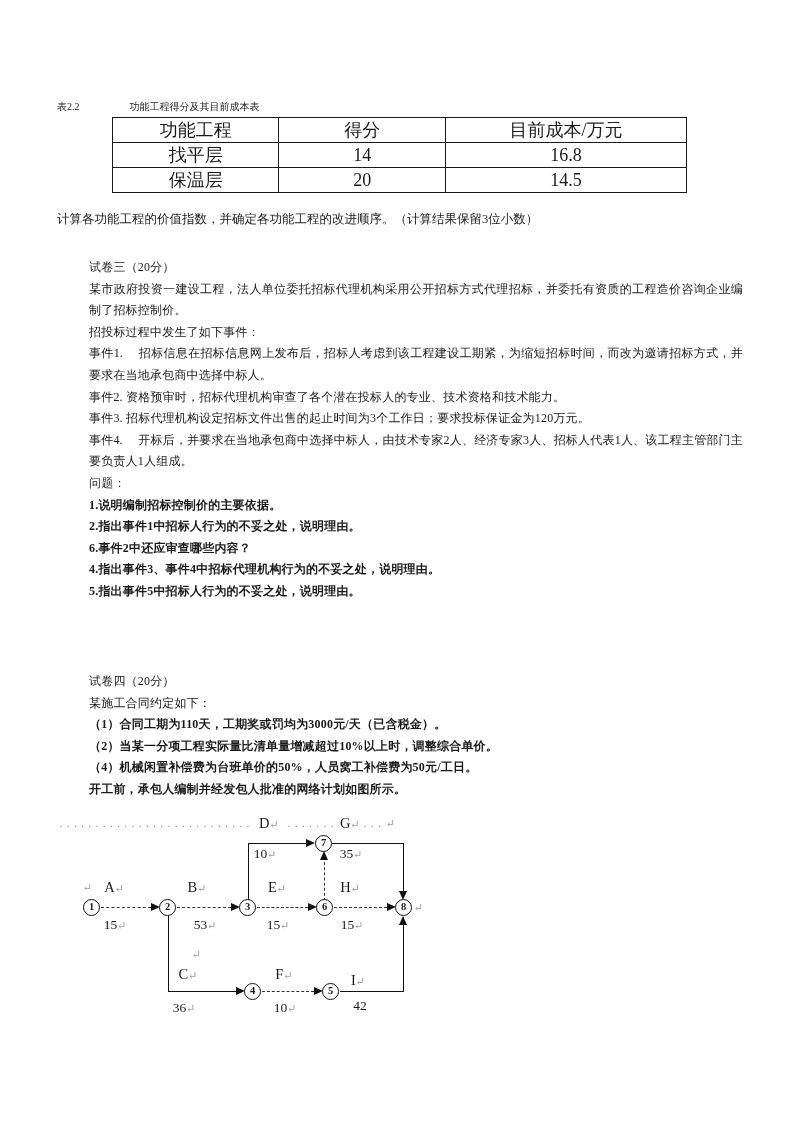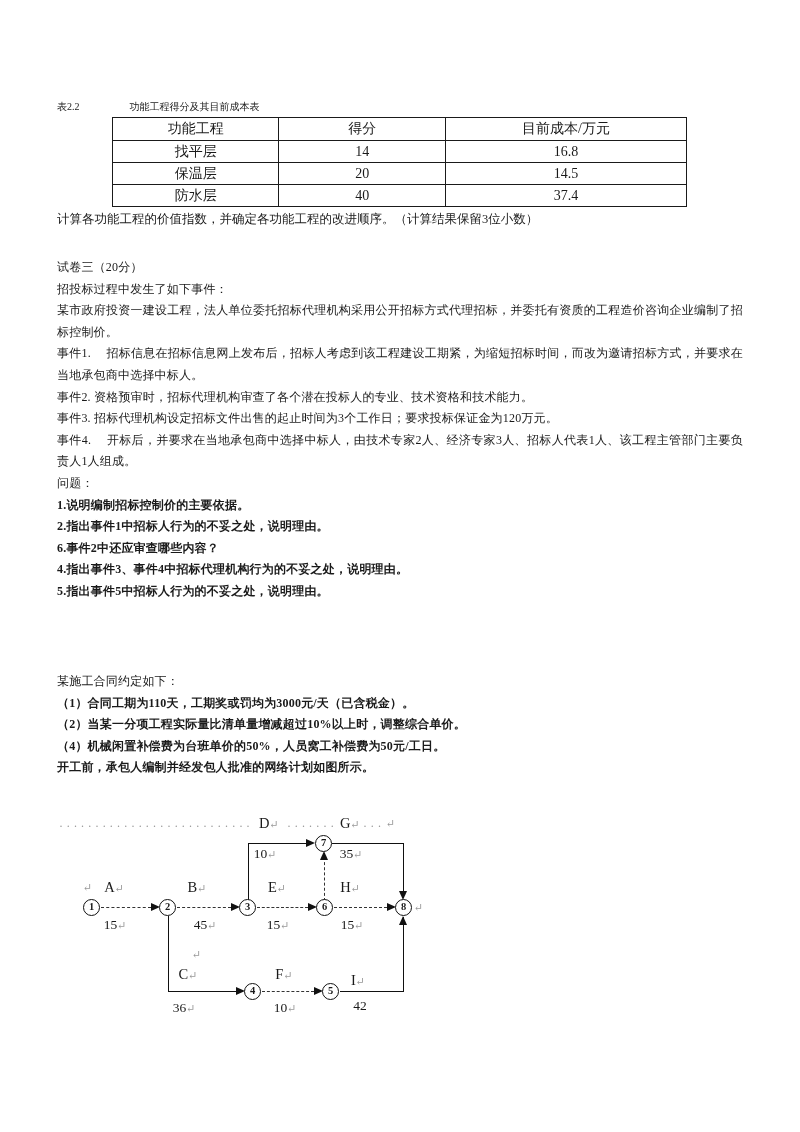--- a/index.html
+++ b/index.html
@@ -12,27 +12,27 @@
   }
   
   .caption { position:absolute; left:57px; top:100px; width:686px; font-size:10px; }
   .caption .cap-title { margin-left:50px; }
   table.scoretbl {
     position:absolute; left:112px; top:117px; width:575px;
     border-collapse:collapse; table-layout:fixed;
   }
   table.scoretbl th, table.scoretbl td {
     border:1px solid #1a1a1a; text-align:center; vertical-align:middle;
-    font-weight:normal; font-size:14px; height:22px; padding:0;
+    font-weight:normal; font-size:18px; height:22px; padding:0;
   }
   table.scoretbl tr.hdr th { height:23px; border-bottom-width:1.5px; }
   .note { position:absolute; left:57px; top:211px; width:686px; font-size:12.5px; }
   
   .sec { position:absolute; left:57px; width:686px; }
-  .sec p { line-height:21.6px; text-align:justify; letter-spacing:0.2px; }
+  .sec p { line-height:21.6px; text-align:justify; letter-spacing:0.2px;margin-left:32px; }
   .sec p.last { text-align:left;font-weight:bold; }
   
   .diagram { position:absolute; left:57px; top:815px; width:380px; height:210px; }
   .diagram .abs { position:absolute; }
   .ctr { transform:translateX(-50%); }
   .mark { color:#999; font-size:11px; letter-spacing:0; }
   .dots { color:#999; font-size:12px; letter-spacing:3.2px; }
   .actlbl { font-size:14.5px; white-space:nowrap; }
   .durlbl { font-size:13.5px; white-space:nowrap; }
   .node {
@@ -72,47 +72,43 @@
     <tr>
       <td>找平层</td>
       <td>14</td>
       <td>16.8</td>
     </tr>
     <tr>
       <td>保温层</td>
       <td>20</td>
       <td>14.5</td>
     </tr>
-    <tr>
-      <td>防水层</td>
-      <td>40</td>
-      <td>37.4</td>
-    </tr>
   </tbody>
     </table>
 
   <p class="note">计算各功能工程的价值指数，并确定各功能工程的改进顺序。（计算结果保留3位小数）</p>
 
   <div class="sec" style="top:257px;">
     <p>试卷三（20分）</p>
+    <p>某市政府投资一建设工程，法人单位委托招标代理机构采用公开招标方式代理招标，并委托有资质的工程造价咨询企业编制了招标控制价。</p>
     <p>招投标过程中发生了如下事件：</p>
-    <p>某市政府投资一建设工程，法人单位委托招标代理机构采用公开招标方式代理招标，并委托有资质的工程造价咨询企业编制了招标控制价。</p>
     <p>事件1.　 招标信息在招标信息网上发布后，招标人考虑到该工程建设工期紧，为缩短招标时间，而改为邀请招标方式，并要求在当地承包商中选择中标人。</p>
     <p>事件2. 资格预审时，招标代理机构审查了各个潜在投标人的专业、技术资格和技术能力。</p>
     <p>事件3. 招标代理机构设定招标文件出售的起止时间为3个工作日；要求投标保证金为120万元。</p>
     <p>事件4.　 开标后，并要求在当地承包商中选择中标人，由技术专家2人、经济专家3人、招标人代表1人、该工程主管部门主要负责人1人组成。</p>
     <p>问题：</p>
     <p class="last">1.说明编制招标控制价的主要依据。</p>
     <p class="last">2.指出事件1中招标人行为的不妥之处，说明理由。</p>
     <p class="last">6.事件2中还应审查哪些内容？</p>
     <p class="last">4.指出事件3、事件4中招标代理机构行为的不妥之处，说明理由。</p>
     <p class="last">5.指出事件5中招标人行为的不妥之处，说明理由。</p>
   </div>
 
   <div class="sec" style="top:671px;">
+    <p>试卷四（20分）</p>
     <p>某施工合同约定如下：</p>
     <p class="last">（1）合同工期为110天，工期奖或罚均为3000元/天（已含税金）。</p>
     <p class="last">（2）当某一分项工程实际量比清单量增减超过10%以上时，调整综合单价。</p>
     <p class="last">（4）机械闲置补偿费为台班单价的50%，人员窝工补偿费为50元/工日。</p>
     <p class="last">开工前，承包人编制并经发包人批准的网络计划如图所示。</p>
   </div>
 
   <div class="diagram">
 
     <span class="abs dots" style="left:2px; top:4px;">···························</span>
@@ -147,21 +143,21 @@
     <div class="hd" style="left:44px; top:92px; width:50px;"></div>
     <div class="tri-r" style="left:94px; top:88px;"></div>
     <div class="hd" style="left:120px; top:92px; width:54px;"></div>
     <div class="tri-r" style="left:174px; top:88px;"></div>
     <div class="hd" style="left:200px; top:92px; width:51px;"></div>
     <div class="tri-r" style="left:251px; top:88px;"></div>
     <div class="hd" style="left:277px; top:92px; width:53px;"></div>
     <div class="tri-r" style="left:330px; top:88px;"></div>
 
     <span class="abs durlbl ctr" style="left:58px; top:102px;"><span>15</span><span class="mark">↵</span></span>
-    <span class="abs durlbl ctr" style="left:148px; top:102px;"><span>45</span><span class="mark">↵</span></span>
+    <span class="abs durlbl ctr" style="left:148px; top:102px;"><span>53</span><span class="mark">↵</span></span>
     <span class="abs durlbl ctr" style="left:221px; top:102px;"><span>15</span><span class="mark">↵</span></span>
     <span class="abs durlbl ctr" style="left:295px; top:102px;"><span>15</span><span class="mark">↵</span></span>
 
     <div class="vl" style="left:111px; top:101px; height:76px;"></div>
     <div class="hl" style="left:111px; top:176px; width:68px;"></div>
     <div class="tri-r" style="left:179px; top:172px;"></div>
     <span class="abs actlbl ctr" style="left:131px; top:151px;"><span>C</span><span class="mark">↵</span></span>
     <span class="abs durlbl ctr" style="left:127px; top:185px;"><span>36</span><span class="mark">↵</span></span>
 
     <div class="hd" style="left:205px; top:176px; width:52px;"></div>

